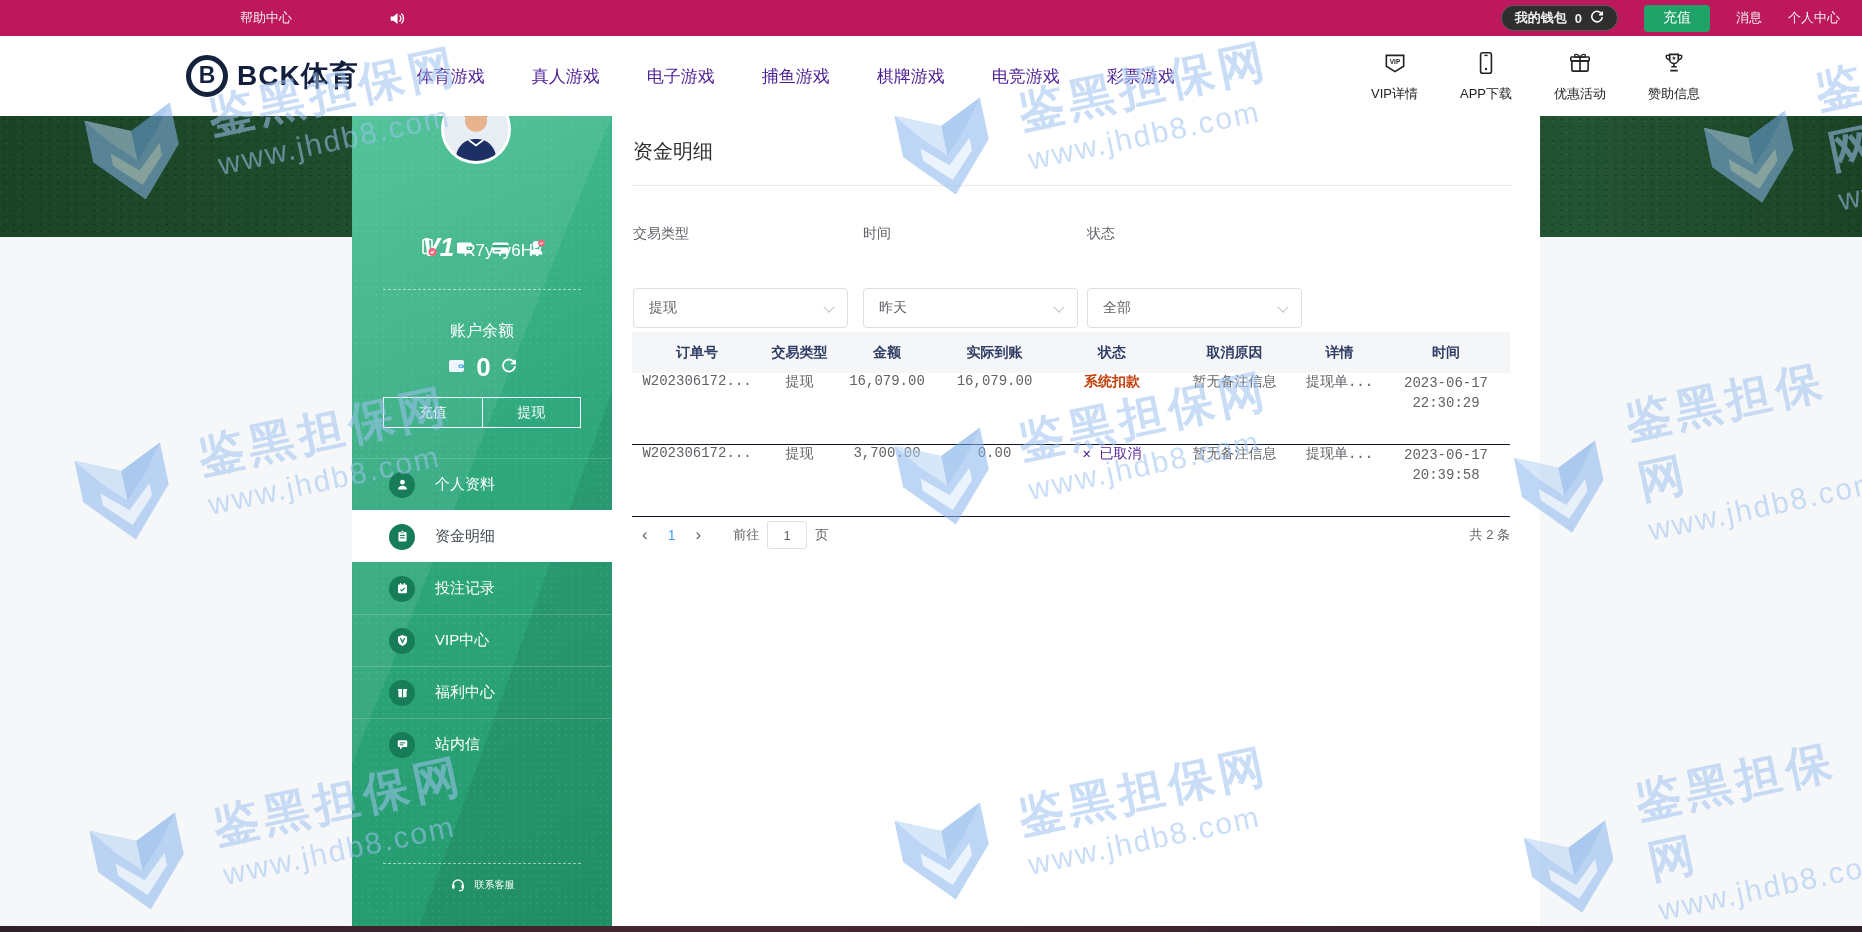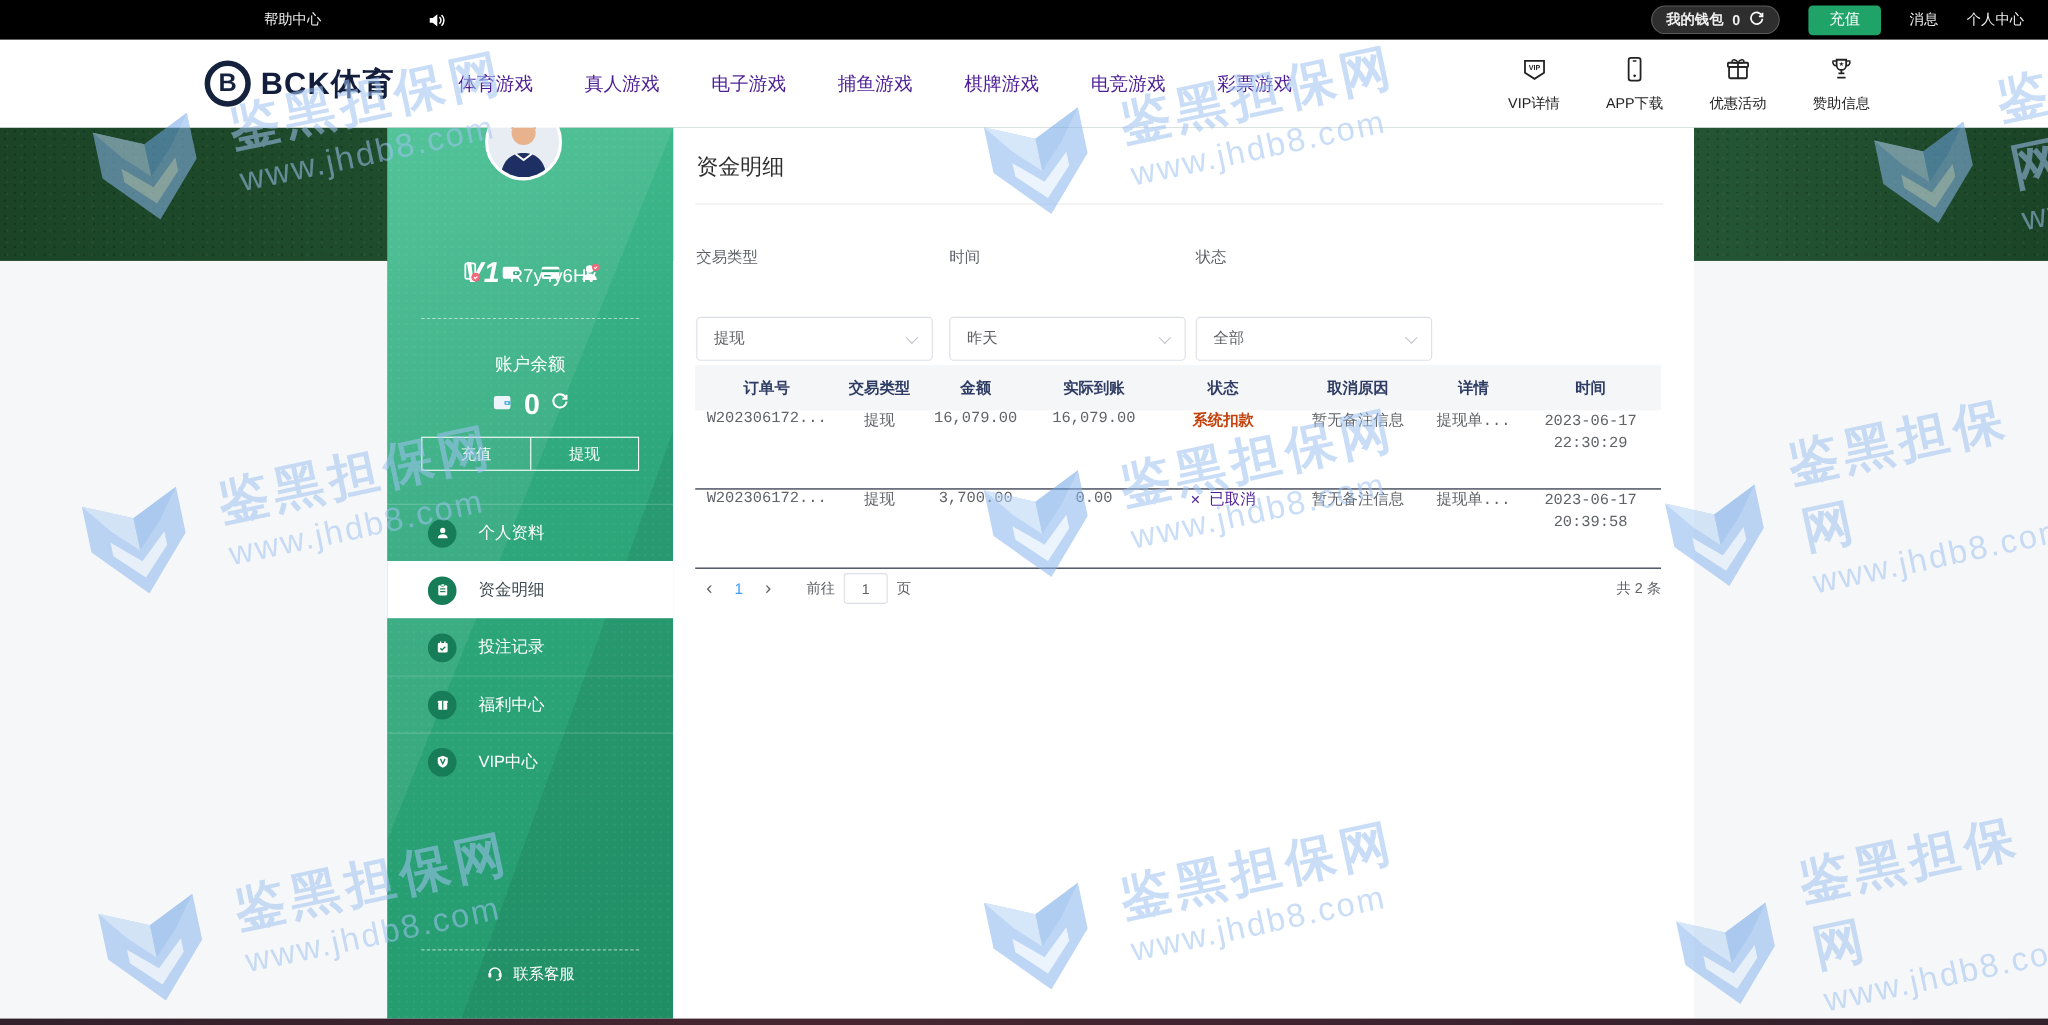--- a/index.html
+++ b/index.html
@@ -1,21 +1,21 @@
 <!DOCTYPE html>
 <html><head>
 <meta charset="utf-8">
 <style>
   * { margin:0; padding:0; box-sizing:border-box; }
   html,body { width:1862px; height:932px; }
   body { font-family:"Liberation Sans","DejaVu Sans",sans-serif; background:#f6f7f8; }
   .page { position:relative; width:1862px; height:932px; overflow:hidden; background:#f6f7f8; }
 
   
-  .topbar { position:absolute; top:0; left:0; width:100%; height:36px; background:#000000;
+  .topbar { position:absolute; top:0; left:0; width:100%; height:36px; background:#be185d;
             display:flex; align-items:center; color:#f0f0f0; font-size:13px; z-index:6; }
   .tb-help { margin-left:240px; cursor:pointer; }
   .tb-speaker { margin-left:96px; display:flex; align-items:center; }
   .tb-right { margin-left:auto; margin-right:22px; display:flex; align-items:center; gap:26px; }
   .wallet-pill { height:26px; border-radius:13px; background:#2e2e2e; border:1px solid #5a5a5a;
                  display:flex; align-items:center; gap:8px; padding:0 13px; font-weight:bold; }
   .tb-recharge { height:27px; padding:0 19px; background:#1fa368; border-radius:4px; color:#fff;
                  display:flex; align-items:center; font-size:14px; cursor:pointer; }
   .tb-link { cursor:pointer; }
 
@@ -71,21 +71,21 @@
                      font-size:14px; cursor:pointer; }
   .btn-split .half + .half { border-left:1px solid #fff; }
   .menu { position:absolute; top:342px; left:0; width:100%; }
   .menu-item { height:52px; display:flex; align-items:center; padding-left:37px; gap:20px;
                font-size:15px; border-top:1px solid rgba(255,255,255,.18); cursor:pointer; position:relative; }
   .menu-item.active { background:#fff; color:#3f4a4f; border-top-color:transparent; }
   .menu-item.active + .menu-item { border-top-color:transparent; }
   .badge-ic { width:26px; height:26px; border-radius:50%; background:#177d58; display:flex;
               align-items:center; justify-content:center; flex:0 0 26px; }
   .contact { position:absolute; top:760px; width:100%; display:flex; justify-content:center;
-             align-items:center; gap:9px; font-size:14px; cursor:pointer; }
+             align-items:center; gap:9px; font-size:10px; cursor:pointer; }
 
   
   .card { position:absolute; left:612px; top:116px; width:928px; height:810px; background:#fff; z-index:2; }
   .card-title { position:absolute; left:21px; top:22px; font-size:20px; color:#2e2e2e; }
   .title-div { position:absolute; left:20px; right:28px; top:69px; border-top:1px solid #ececec; }
   .filter { position:absolute; top:109px; width:215px; }
   .f0 { left:21px; } .f1 { left:251px; } .f2 { left:475px; }
   .filter .f-label { font-size:14px; color:#5f6368; }
   .dropdown { position:absolute; top:63px; left:0; width:215px; height:40px; border:1px solid #dcdfe6;
               border-radius:4px; display:flex; align-items:center; padding:0 30px 0 15px;
@@ -327,35 +327,46 @@
               <rect x="4.8" y="1.4" width="1.6" height="3" fill="#fff"></rect>
               <rect x="9.6" y="1.4" width="1.6" height="3" fill="#fff"></rect>
               <path d="M5.3 9l1.9 1.9 3.6-3.6" fill="none" stroke="#177d58" stroke-width="1.5"></path>
             </svg>
         </span>
         <span>投注记录</span>
       </div>
       <div class="menu-item">
         <span class="badge-ic">
           <svg width="13" height="13" viewBox="0 0 16 16">
+              <path d="M8 1.3 13.6 3.4 V8 c0 3.6-2.6 5.6-5.6 6.7C5 13.6 2.4 11.6 2.4 8 V3.4 Z" fill="#fff"></path>
+              <path d="M5.4 4.8 8 10.2 10.6 4.8" fill="none" stroke="#177d58" stroke-width="1.5"></path>
+            </svg>
+        </span>
+        <span>VIP中心</span>
+      </div>
+      <div class="menu-item">
+        <span class="badge-ic">
+          <svg width="13" height="13" viewBox="0 0 16 16">
               <rect x="3" y="6.3" width="10" height="7.5" rx="1" fill="#fff"></rect>
               <rect x="2.4" y="3.8" width="11.2" height="2.6" rx="0.8" fill="#fff"></rect>
               <rect x="7.3" y="3.8" width="1.4" height="10" fill="#177d58"></rect>
             </svg>
         </span>
         <span>福利中心</span>
       </div>
       <div class="menu-item">
         <span class="badge-ic">
           <svg width="13" height="13" viewBox="0 0 16 16">
-              <path d="M8 1.3 13.6 3.4 V8 c0 3.6-2.6 5.6-5.6 6.7C5 13.6 2.4 11.6 2.4 8 V3.4 Z" fill="#fff"></path>
-              <path d="M5.4 4.8 8 10.2 10.6 4.8" fill="none" stroke="#177d58" stroke-width="1.5"></path>
-            </svg>
-        </span>
-        <span>VIP中心</span>
+              <rect x="2.2" y="2.8" width="11.6" height="8.4" rx="1.4" fill="#fff"></rect>
+              <polygon points="5,11 5,14 8.2,11" fill="#fff"></polygon>
+              <rect x="4.6" y="5.4" width="6.8" height="1.2" fill="#177d58"></rect>
+              <rect x="4.6" y="7.8" width="4.6" height="1.2" fill="#177d58"></rect>
+            </svg>
+        </span>
+        <span>站内信</span>
       </div>
     </div>
 
     <div class="dash-div d2"></div>
 
     <div class="contact">
       <span>
         <svg width="16" height="16" viewBox="0 0 16 16">
             <path d="M3 9a5 5 0 0 1 10 0" fill="none" stroke="#fff" stroke-width="1.4"></path>
             <rect x="2" y="8.4" width="2.6" height="4.4" rx="1.2" fill="#fff"></rect>

